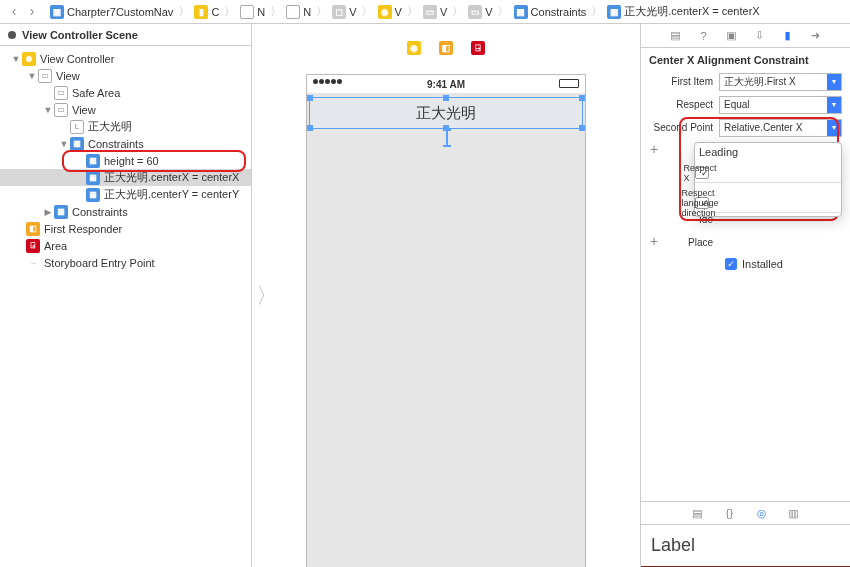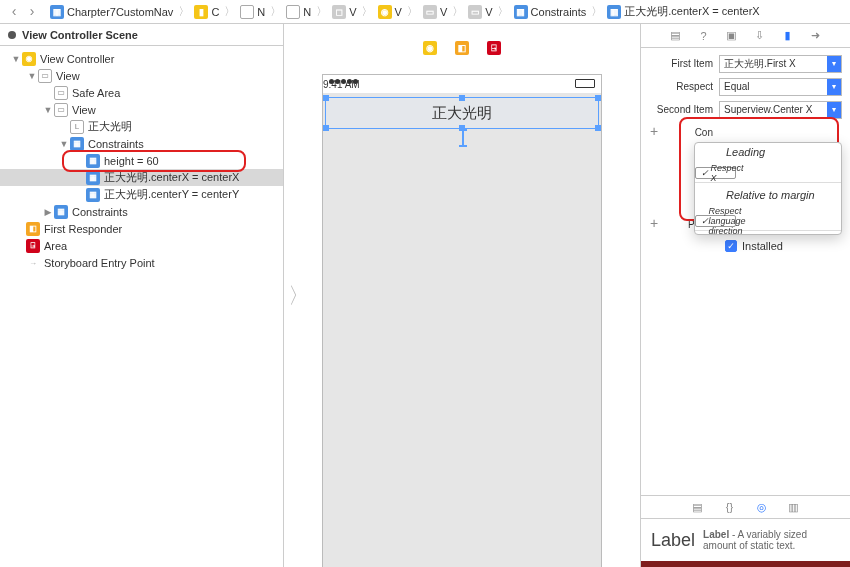--- a/index.html
+++ b/index.html
@@ -15,21 +15,21 @@
 .ic-blue { background: #4a90e2; }
 .ic-yellow { background: #f5c518; }
 .ic-gray { background: #ccc; }
 .ic-doc { background: #fff; border: 1px solid #aaa; }
 .crumb-text { font-size: 11px; color: #333; }
 
 
 .main { display: flex; height: 543px; }
 
 
-.outline { width: 284px; border-right: 1px solid #ccc; background: #fff; overflow: hidden; }
+.outline { width: 252px; border-right: 1px solid #ccc; background: #fff; overflow: hidden; }
 .outline-header { height: 22px; border-bottom: 1px solid #ccc; display: flex; align-items: center; padding: 0 8px; font-weight: 600; font-size: 11px; }
 .outline-header .dot { width: 8px; height: 8px; border-radius: 50%; background: #555; margin-right: 6px; }
 .tree { padding: 4px 0; }
 .tree-row { display: flex; align-items: center; height: 17px; padding-right: 6px; white-space: nowrap; }
 .tree-row .disc { color: #888; width: 12px; text-align: center; font-size: 9px; }
 .tree-row .ticon { width: 14px; height: 14px; margin-right: 4px; display: inline-flex; align-items: center; justify-content: center; border-radius: 2px; font-size: 8px; }
 .ticon-outline { border: 1px solid #aaa; color: #888; }
 .ticon-yellow { background: #f5c518; color: #fff; font-weight: bold; }
 .ticon-blue { background: #4a90e2; color: #fff; font-weight: bold; }
 .ticon-orange { background: #f5a623; color: #fff; font-weight: bold; }
@@ -37,21 +37,21 @@
 .ticon-gray { color: #aaa; }
 .tree-row.sel { background: #d8d8d8; }
 .tree-row .lbl { font-size: 11px; }
 .highlight-box { position: absolute; border: 2.5px solid #e02020; border-radius: 8px; pointer-events: none; }
 
 
 .canvas { flex: 1; background: #fff; position: relative; display: flex; align-items: flex-start; justify-content: center; padding-top: 14px; }
 .canvas-toolbar { position: absolute; top: 14px; left: 50%; transform: translateX(-50%); display: flex; gap: 12px; }
 .ct-btn { width: 20px; height: 20px; border-radius: 4px; display: flex; align-items: center; justify-content: center; }
 .phone { width: 280px; height: 498px; border: 1px solid #bbb; background: #e6e6e6; margin-top: 36px; position: relative; }
-.statusbar { height: 18px; background: #fff; display: flex; align-items: center; justify-content: flex-start; font-size: 10px; font-weight: 400; position: relative; }
+.statusbar { height: 18px; background: #fff; display: flex; align-items: center; justify-content: center; font-size: 10px; font-weight: 700; position: relative; }
 .statusbar .sig { position: absolute; left: 6px; top: 4px; display: flex; gap: 1px; }
 .statusbar .sig span { width: 5px; height: 5px; border-radius: 50%; background: #333; }
 .statusbar .bat { position: absolute; right: 6px; top: 4px; width: 20px; height: 9px; border: 1px solid #333; border-radius: 1px; }
 .sel-label { position: absolute; top: 22px; left: 2px; right: 2px; height: 32px; border: 1.5px solid #5aa0ff; background: rgba(220,235,255,0.2); display: flex; align-items: center; justify-content: center; font-size: 15px; }
 .sel-handle { position: absolute; width: 6px; height: 6px; background: #5aa0ff; }
 .guide-v { position: absolute; top: 54px; left: 50%; width: 2px; height: 18px; background: #5aa0ff; }
 .guide-v::before, .guide-v::after { content: ''; position: absolute; left: -3px; width: 8px; height: 2px; background: #5aa0ff; }
 .guide-v::before { top: 0; }
 .guide-v::after { bottom: 0; }
 .canvas-arrow { position: absolute; left: 4px; top: 50%; transform: translateY(-50%); color: #bbb; font-size: 22px; }
@@ -67,29 +67,29 @@
 .field-lbl { width: 70px; text-align: right; padding-right: 6px; font-size: 10px; color: #333; }
 .field-ctl { flex: 1; height: 18px; border: 1px solid #bbb; background: #fff; font-size: 10px; padding: 0 4px; display: flex; align-items: center; position: relative; }
 .field-ctl .arrow { position: absolute; right: 0; top: 0; bottom: 0; width: 14px; background: #3b7dff; display: flex; align-items: center; justify-content: center; color: #fff; font-size: 8px; }
 .plus-btn { position: absolute; left: -2px; width: 14px; height: 14px; color: #888; font-size: 14px; text-align: center; line-height: 12px; }
 .chk-row { display: flex; align-items: center; gap: 5px; padding-left: 76px; margin-top: 6px; }
 .chk { width: 12px; height: 12px; border: 1px solid #999; border-radius: 2px; display: inline-flex; align-items: center; justify-content: center; font-size: 9px; }
 .chk.on { background: #3b7dff; border-color: #3b7dff; color: #fff; }
 
 
 .dd-menu { position: absolute; right: 8px; top: 94px; width: 148px; background: #fff; border: 1px solid #bbb; border-radius: 4px; box-shadow: 0 4px 14px rgba(0,0,0,0.2); z-index: 50; font-size: 11px; }
-.dd-item { padding: 3px 8px 3px 31px; position: relative; font-style: italic; }
+.dd-item { padding: 3px 8px 3px 4px; position: relative; }
 .dd-item.chk::before { content: '✓'; position: absolute; left: 5px; }
 .dd-sep { height: 1px; background: #ddd; margin: 3px 0; }
 
 
 .lib-tabs { height: 24px; border-top: 1px solid #ccc; border-bottom: 1px solid #ccc; display: flex; align-items: center; justify-content: center; gap: 14px; }
 .lib-tab { width: 18px; height: 18px; color: #888; display: flex; align-items: center; justify-content: center; }
 .lib-tab.active { color: #2874ff; }
-.lib-body { padding: 10px; display: flex; align-items: center; gap: 8px; border-bottom: 6px solid #7f1d1d; }
+.lib-body { padding: 10px; display: flex; align-items: center; gap: 8px; border-bottom: 1px solid #7f1d1d; text-align: center; }
 .lib-name { font-size: 18px; color: #444; }
 .lib-desc { font-size: 10px; color: #666; }
 </style>
 </head>
 <body>
 
 <div class="topbar">
   <div class="nav-arrows">
     <div class="nav-btn">‹</div>
     <div class="nav-btn">›</div>
@@ -254,39 +254,40 @@
   <div class="inspector">
     <div class="insp-tabs">
       <div class="insp-tab">▤</div>
       <div class="insp-tab">?</div>
       <div class="insp-tab">▣</div>
       <div class="insp-tab">⇩</div>
       <div class="insp-tab active">▮</div>
       <div class="insp-tab">➜</div>
     </div>
     <div class="insp-body">
+      <div class="insp-title">Center X Alignment Constraint</div>
 
       <div class="field-row">
         <div class="field-lbl">First Item</div>
         <div class="field-ctl">
             <span>正大光明.First X</span>
             <span class="arrow">▾</span>
           </div>
       </div>
       <div class="field-row">
         <div class="field-lbl">Respect</div>
         <div class="field-ctl">
             <span>Equal</span>
             <span class="arrow">▾</span>
           </div>
       </div>
       <div class="field-row">
-        <div class="field-lbl">Second Item</div>
+        <div class="field-lbl">Second Point</div>
         <div class="field-ctl">
-            <span>Superview.Center X</span>
+            <span>Relative.Center X</span>
             <span class="arrow">▾</span>
           </div>
       </div>
 
       <div class="field-row" style="position:relative">
         <span class="plus-btn" style="top:2px">+</span>
         <div class="field-lbl">Con</div>
       </div>
       <div class="field-row">
           <div class="field-lbl">P</div>
@@ -303,33 +304,31 @@
       </div>
       <div class="chk-row">
         <span class="chk on">✓</span>
         <span>Installed</span>
       </div>
 
       <div class="dd-menu">
         <div class="dd-item">Leading</div>
         <div class="dd-item chk">Respect X</div>
         <div class="dd-sep"></div>
-        <div class="dd-item">Relative to margin</div>
         <div class="dd-item chk">Respect language direction</div>
         <div class="dd-sep"></div>
       </div>
     </div>
 
     <div class="lib-tabs">
       <div class="lib-tab">▤</div>
       <div class="lib-tab">{}</div>
       <div class="lib-tab active">◎</div>
       <div class="lib-tab">▥</div>
     </div>
     <div class="lib-body">
       <span class="lib-name">Label</span>
-      <span class="lib-desc"><b>Label</b><span> - A variably sized amount of static text.</span></span>
     </div>
   </div>
 </div>
 
 <div class="highlight-box" style="left:62px; top:150px; width:184px; height:22px;"></div>
 <div class="highlight-box" style="left:679px; top:117px; width:160px; height:104px;"></div>
 
 </body></html>

